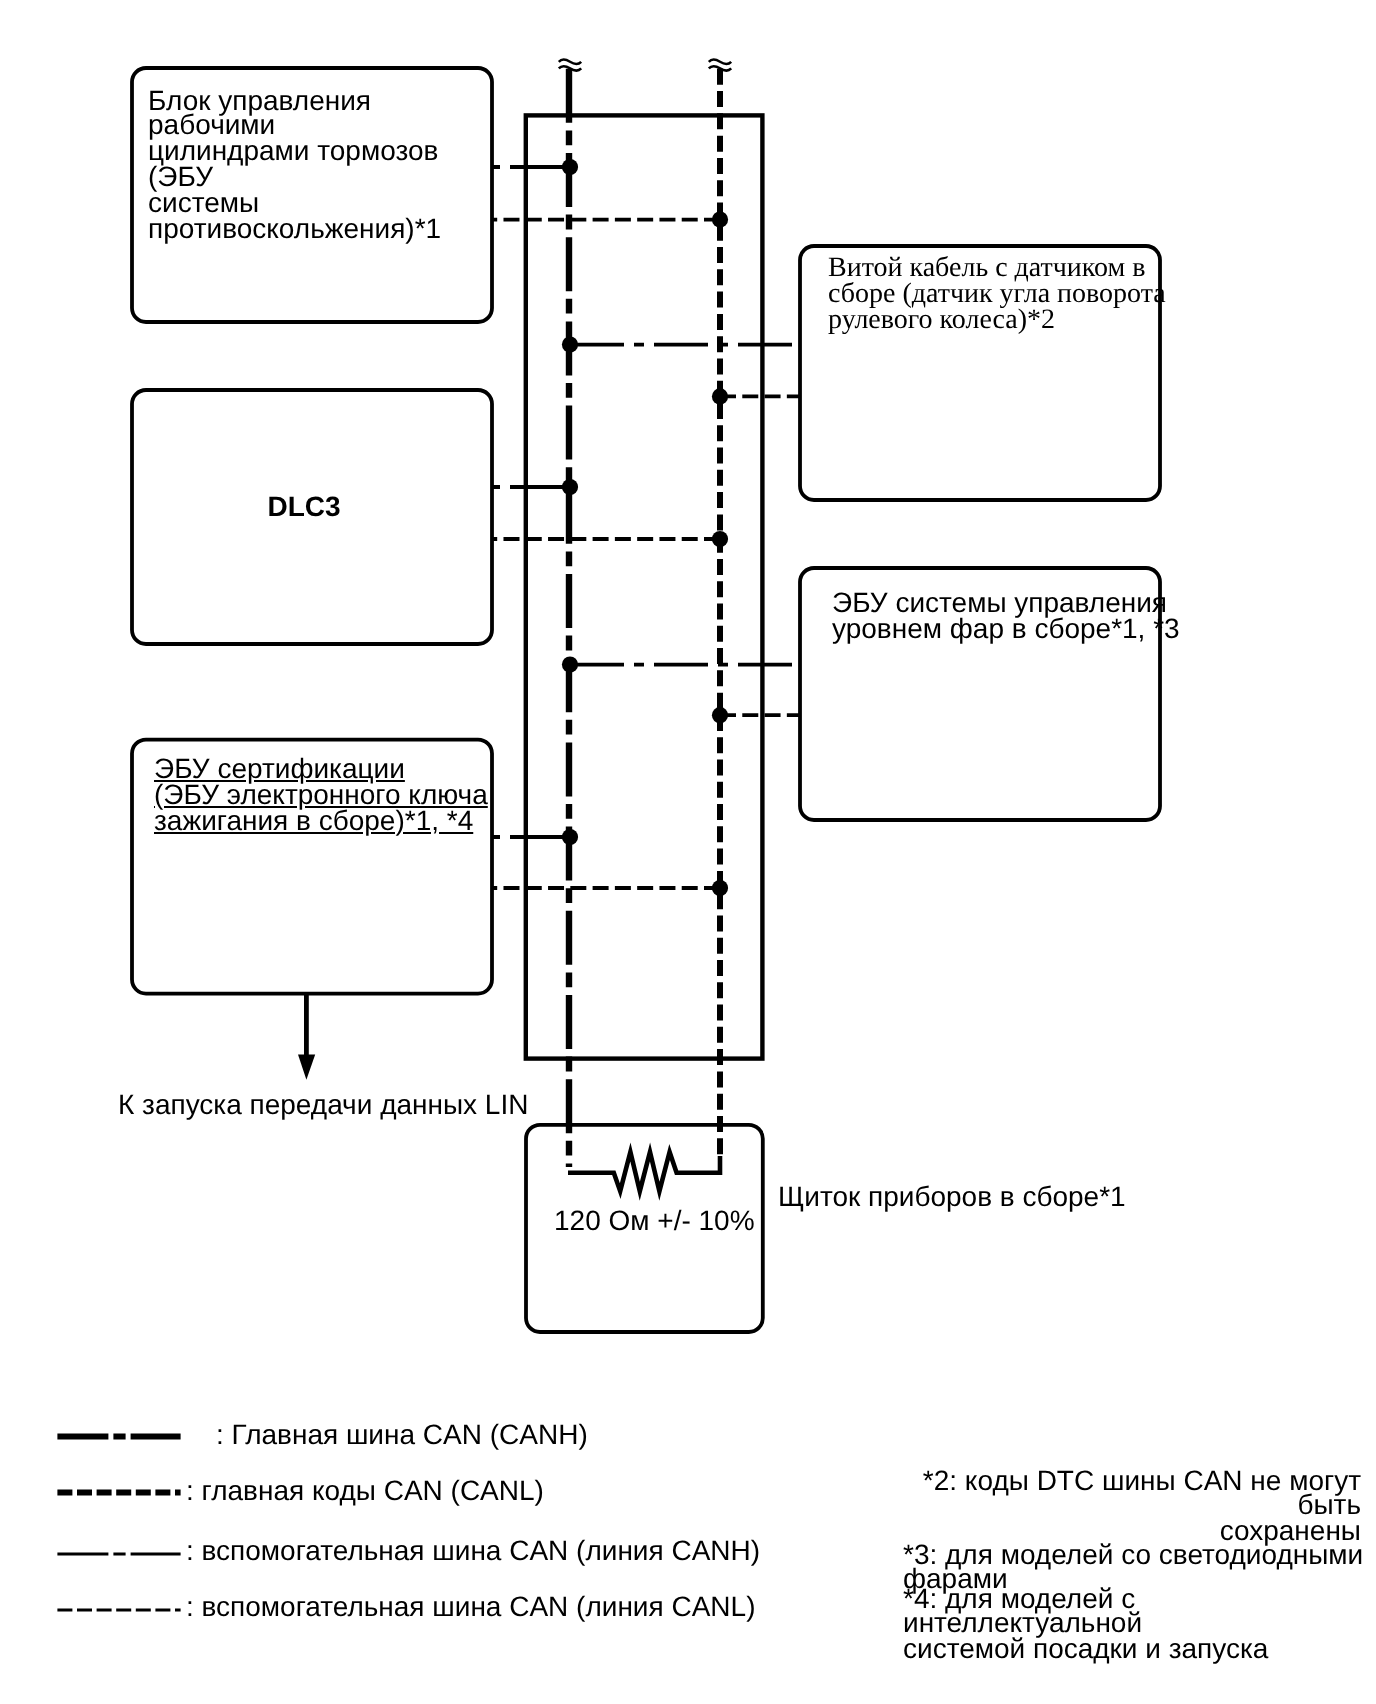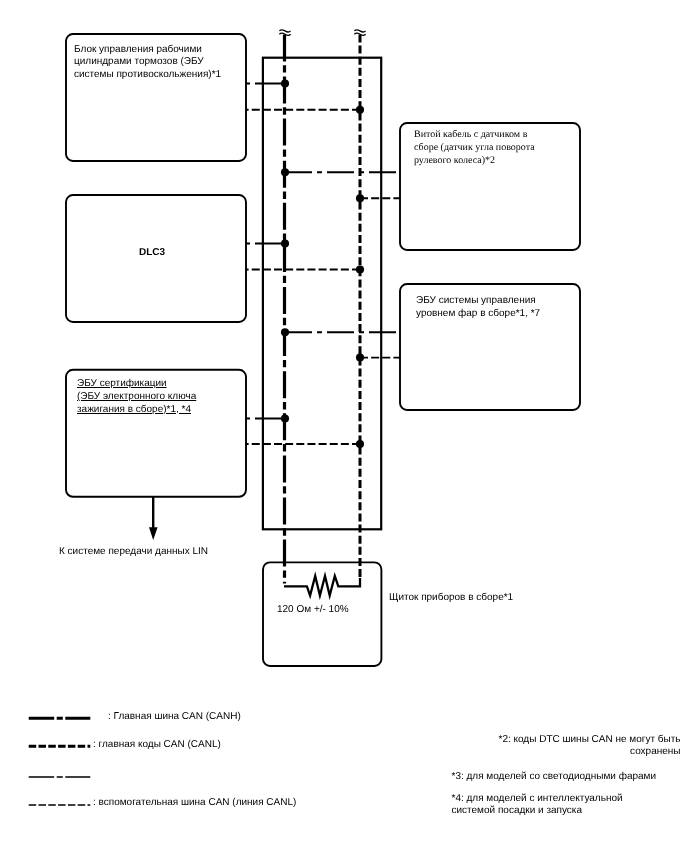--- a/index.html
+++ b/index.html
@@ -2,21 +2,21 @@
 <html><head>
 <meta charset="utf-8">
 <title>CAN bus wiring diagram</title>
 <style>
   html,body{margin:0;padding:0;background:#ffffff;}
   body{width:688px;height:852px;overflow:hidden;
        font-family:"Liberation Sans",sans-serif;color:#000;
        -webkit-font-smoothing:antialiased;text-rendering:geometricPrecision;}
   #root{position:relative;width:688px;height:852px;background:#fff;}
   svg#canvas{position:absolute;left:0;top:0;}
-  .tblk{position:absolute;font-size:10px;line-height:12.85px;color:#000;
+  .tblk{position:absolute;font-size:14px;line-height:12.85px;color:#000;
         white-space:pre-line;letter-spacing:0px;}
 </style>
 </head>
 <body>
 
 <div id="root">
   <svg id="canvas" width="688" height="852" viewBox="0 0 688 852">
       <rect x="66" y="34" width="180" height="127" rx="7" ry="7" fill="none" stroke="#000000" stroke-width="1.9"></rect>
       <rect x="66" y="195" width="180" height="127" rx="7" ry="7" fill="none" stroke="#000000" stroke-width="1.9"></rect>
       <rect x="66" y="369.8" width="180" height="127" rx="7" ry="7" fill="none" stroke="#000000" stroke-width="1.9"></rect>
@@ -67,28 +67,29 @@
 цилиндрами тормозов (ЭБУ
 системы противоскольжения)*1</div>
   <div class="tblk" style="left:62px;top:247px;width:180px;text-align:center;font-weight:bold;">DLC3</div>
   <div class="tblk" style="left:77px;top:378px;width:178px;text-decoration:underline;">ЭБУ сертификации
 (ЭБУ электронного ключа
 зажигания в сборе)*1, *4</div>
   <div class="tblk" style="left:414px;top:129px;width:178px;font-family:Liberation Serif, serif;">Витой кабель с датчиком в
 сборе (датчик угла поворота
 рулевого колеса)*2</div>
   <div class="tblk" style="left:416px;top:295px;width:178px;">ЭБУ системы управления
-уровнем фар в сборе*1, *7</div>
+уровнем фар в сборе*1, *3</div>
   <div class="tblk" style="left:277px;top:604px;">120 Ом +/- 10%</div>
 
   <div class="tblk" style="left:389px;top:592px;">Щиток приборов в сборе*1</div>
-  <div class="tblk" style="left:59px;top:546px;">К системе передачи данных LIN</div>
+  <div class="tblk" style="left:59px;top:546px;">К запуска передачи данных LIN</div>
 
   <div class="tblk" style="left:108px;top:710.5px;">: Главная шина CAN (CANH)</div>
   <div class="tblk" style="left:93px;top:738.5px;">: главная коды CAN (CANL)</div>
+  <div class="tblk" style="left:93px;top:769px;">: вспомогательная шина CAN (линия CANH)</div>
   <div class="tblk" style="left:93px;top:797px;">: вспомогательная шина CAN (линия CANL)</div>
 
   <div class="tblk" style="left:450.5px;top:733.5px;width:230px;text-align:right;">*2: коды DTC шины CAN не могут быть
 сохранены</div>
   <div class="tblk" style="left:451.5px;top:770.5px;width:240px;">*3: для моделей со светодиодными фарами</div>
   <div class="tblk" style="left:451.5px;top:792.5px;width:230px;">*4: для моделей с интеллектуальной
 системой посадки и запуска</div>
 </div>
 
 </body></html>

